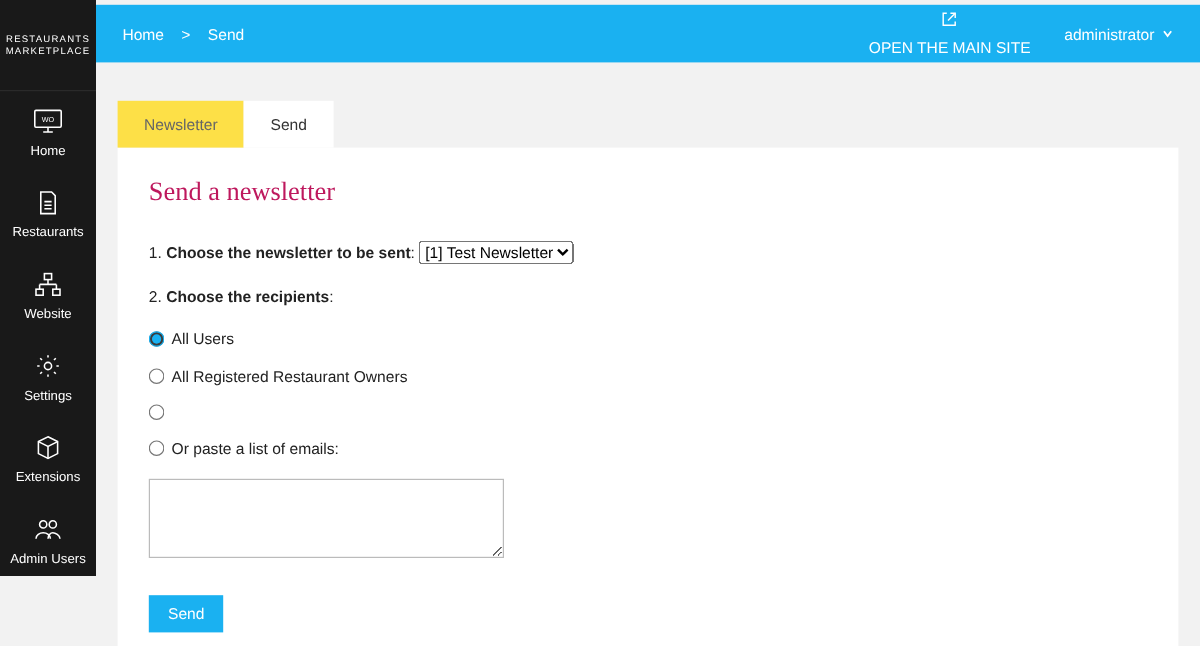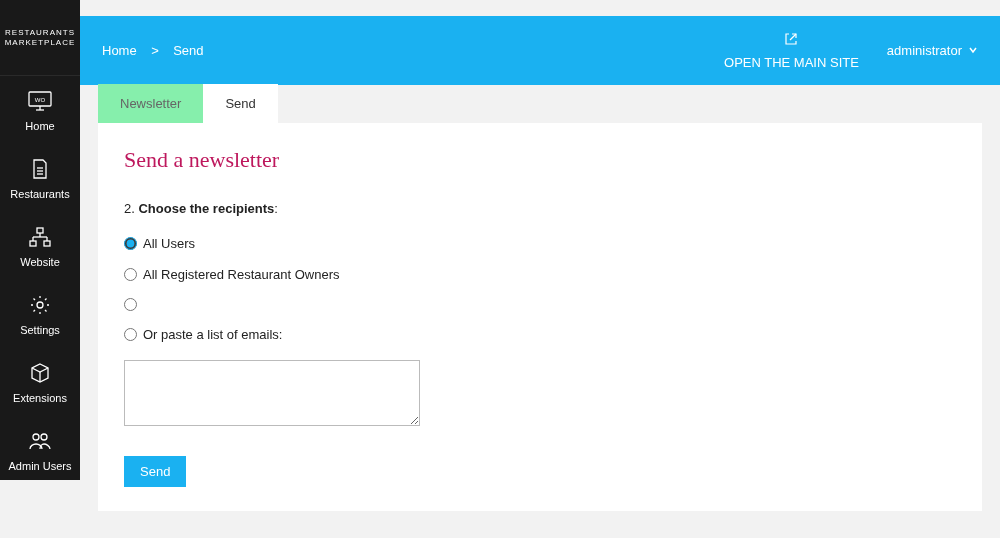--- a/index.html
+++ b/index.html
@@ -4,29 +4,29 @@
   <style>
     * { margin: 0; padding: 0; box-sizing: border-box; font-family: "Segoe UI", Arial, sans-serif; }
     body { width: 1000px; height: 538px; background: #f2f2f2; overflow: hidden; }
 
     .sidebar { position: absolute; left: 0; top: 0; width: 80px; height: 480px; background: #191919; }
     .logo { color: #fff; font-size: 8px; text-align: center; padding: 28px 4px; line-height: 1.2; letter-spacing: 1px; border-bottom: 1px solid #2a2a2a; }
     .nav-item { color: #fff; text-align: center; padding: 12px 2px; font-size: 11px; cursor: pointer; }
     .nav-item .ico { height: 26px; display: flex; align-items: center; justify-content: center; margin-bottom: 6px; }
     .nav-item svg { stroke: #fff; fill: none; stroke-width: 1.3; }
 
-    .topbar { position: absolute; left: 80px; top: 16px; right: 0; height: 69px; background: #1ab1f1; display: flex; align-items: center; justify-content: space-between; padding: 0 22px; color: #fff; font-size: 13px; }
+    .topbar { position: absolute; left: 80px; top: 4px; right: 0; height: 48px; background: #1ab1f1; display: flex; align-items: center; justify-content: space-between; padding: 0 22px; color: #fff; font-size: 13px; }
     .breadcrumb a, .breadcrumb span { color: #fff; text-decoration: none; }
     .top-right { display: flex; align-items: center; gap: 28px; }
     .open-site { display: inline-flex; align-items: center; gap: 6px; color: #fff; cursor: pointer; flex-direction: column; }
     .user-menu { display: inline-flex; align-items: flex-start; gap: 6px; color: #fff; cursor: pointer; }
 
     .content-wrap { position: absolute; left: 80px; top: 60px; right: 0; bottom: 0; padding: 24px 18px; }
     .tabs { display: flex; }
-    .tab { padding: 12px 22px; font-size: 13px; color: #666; cursor: pointer; background: #86efac; }
+    .tab { padding: 12px 22px; font-size: 13px; color: #666; cursor: pointer; background: #fde047; }
     .tab.active { background: #fff; color: #333; }
     .panel { background: #fff; padding: 24px 26px; }
     .page-title { font-size: 22px; font-weight: 400; color: #be185d; margin-bottom: 28px; font-family: Liberation Serif, serif; }
     .step { font-size: 13px; color: #222; margin-bottom: 20px; }
     .radio-row { display: flex; align-items: center; gap: 6px; font-size: 13px; color: #222; margin-bottom: 16px; }
     .radio-row input[type=radio] { width: 13px; height: 13px; accent-color: #1ab1f1; }
     textarea { width: 296px; height: 66px; border: 1px solid #bbb; resize: both; margin-top: 2px; margin-bottom: 26px; font-size: 13px; padding: 4px; }
     .btn-send { display: inline-block; background: #1ab1f1; color: #fff; padding: 8px 16px; font-size: 13px; border: none; cursor: pointer; }
     select { font-size: 13px; }
   </style>
@@ -141,20 +141,27 @@
 </div>
 
 <div class="content-wrap">
   <div class="tabs">
     <div class="tab">Newsletter</div>
     <div class="tab active">Send</div>
   </div>
   <div class="panel">
     <h1 class="page-title">Send a newsletter</h1>
 
+    <div class="step">
+      <span>1.</span>
+      <b>Choose the newsletter to be sent</b>:
+      <select>
+        <option>[1] Test Newsletter</option>
+      </select>
+    </div>
 
     <div class="step">
       <span>2.</span>
       <b>Choose the recipients</b>:
     </div>
 
     <label class="radio-row">
       <input type="radio" name="rec" checked="" style="">
       <span>All Users</span>
     </label>

